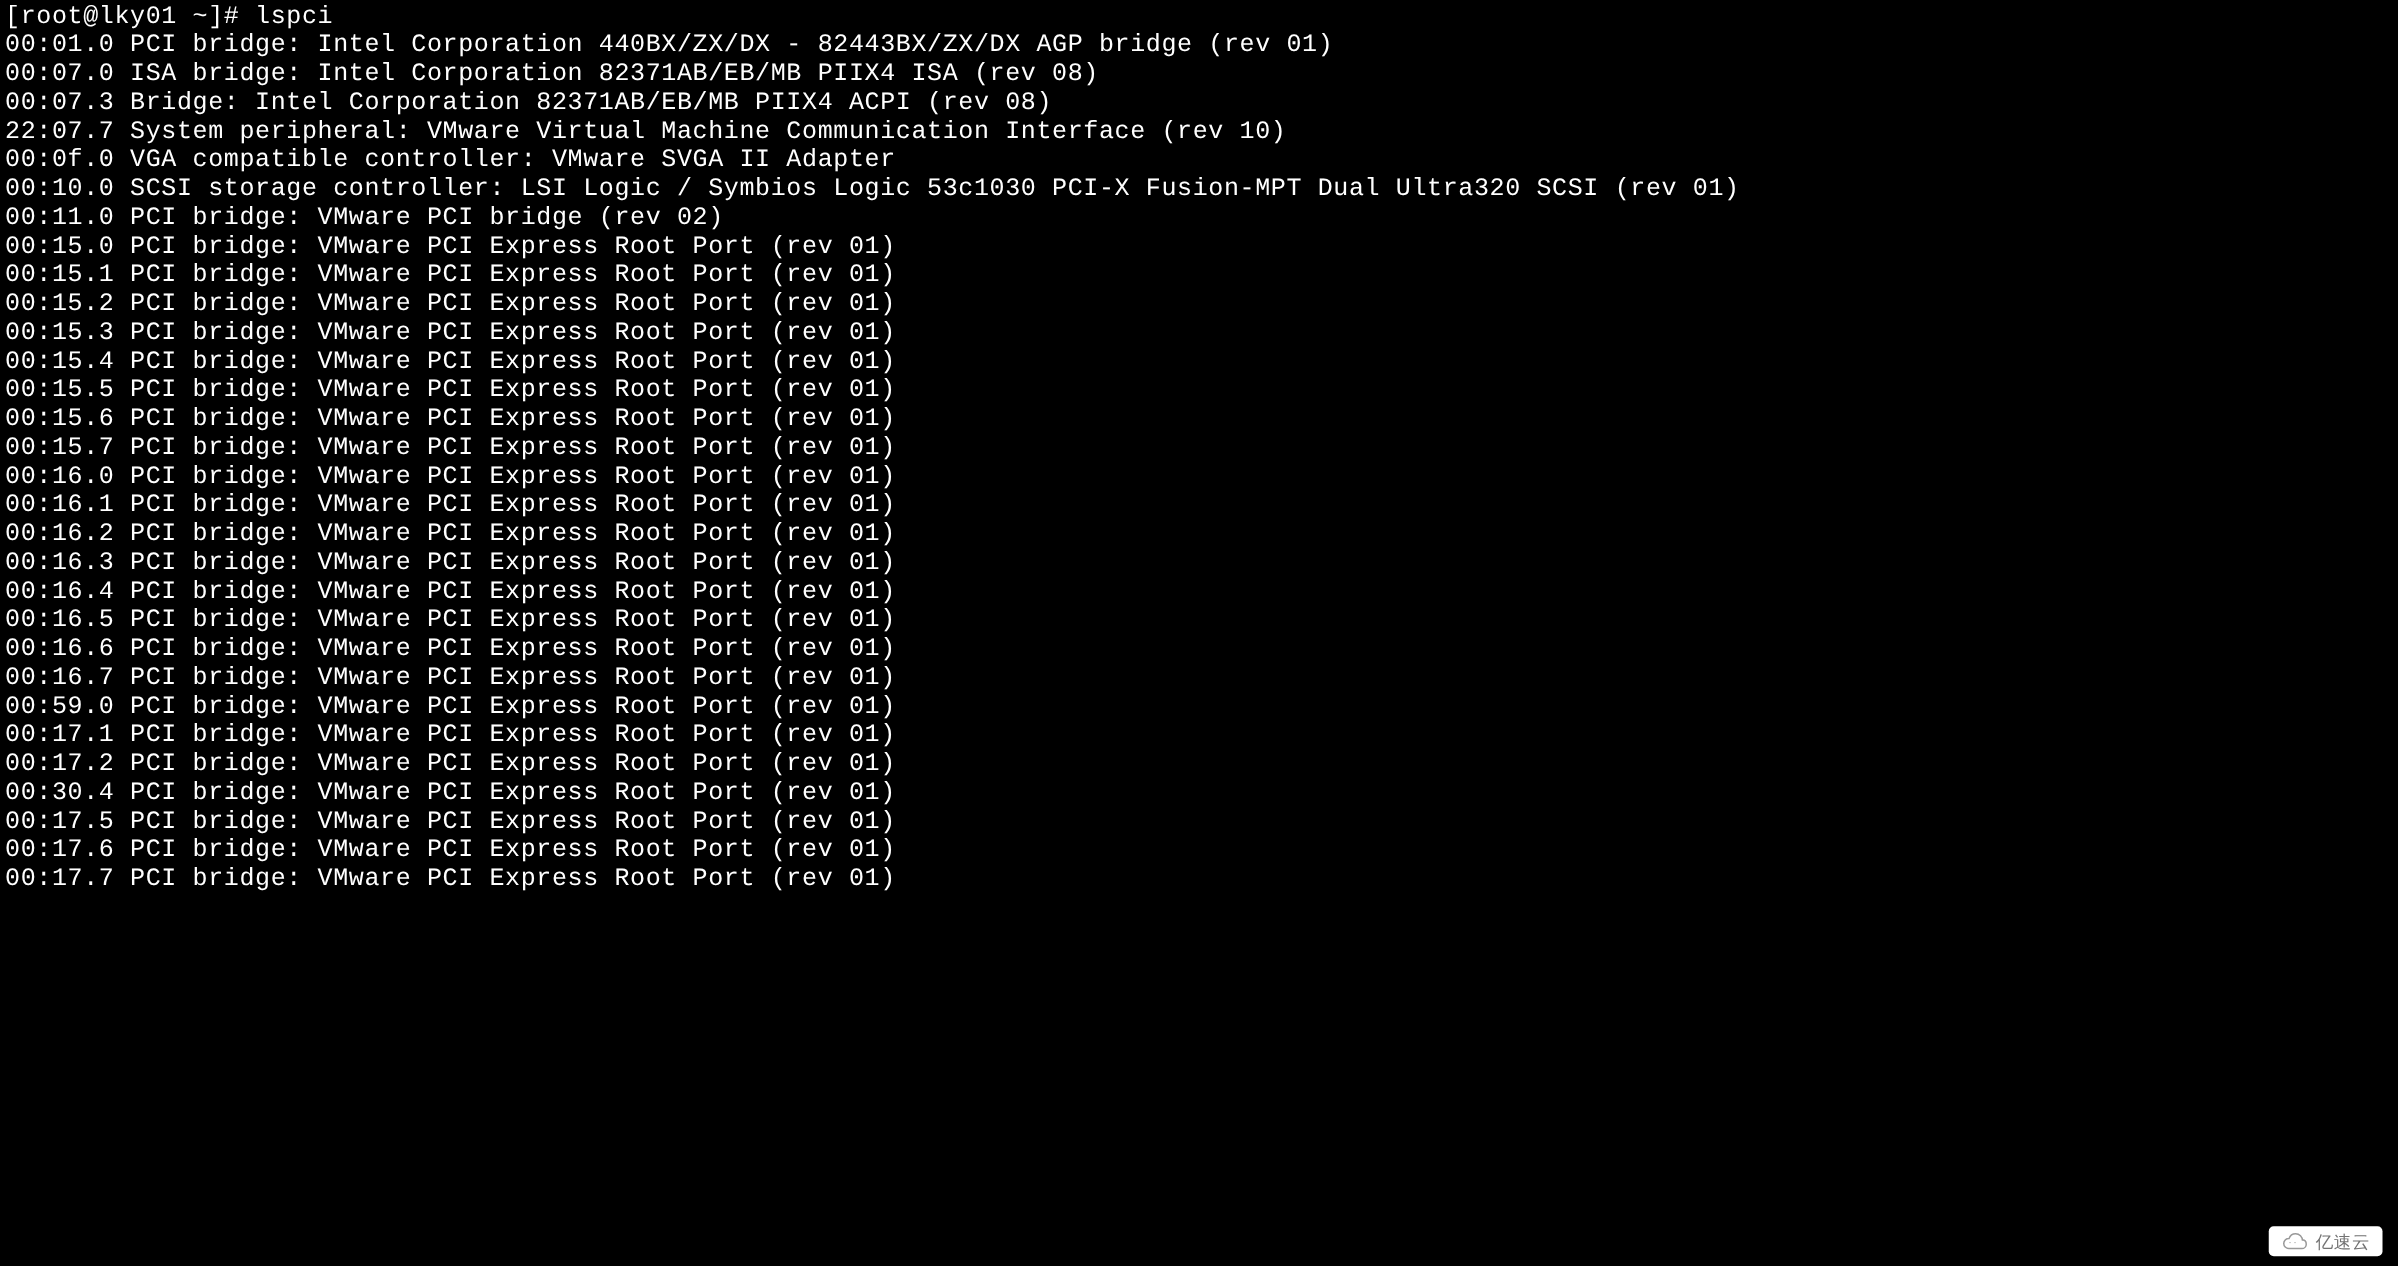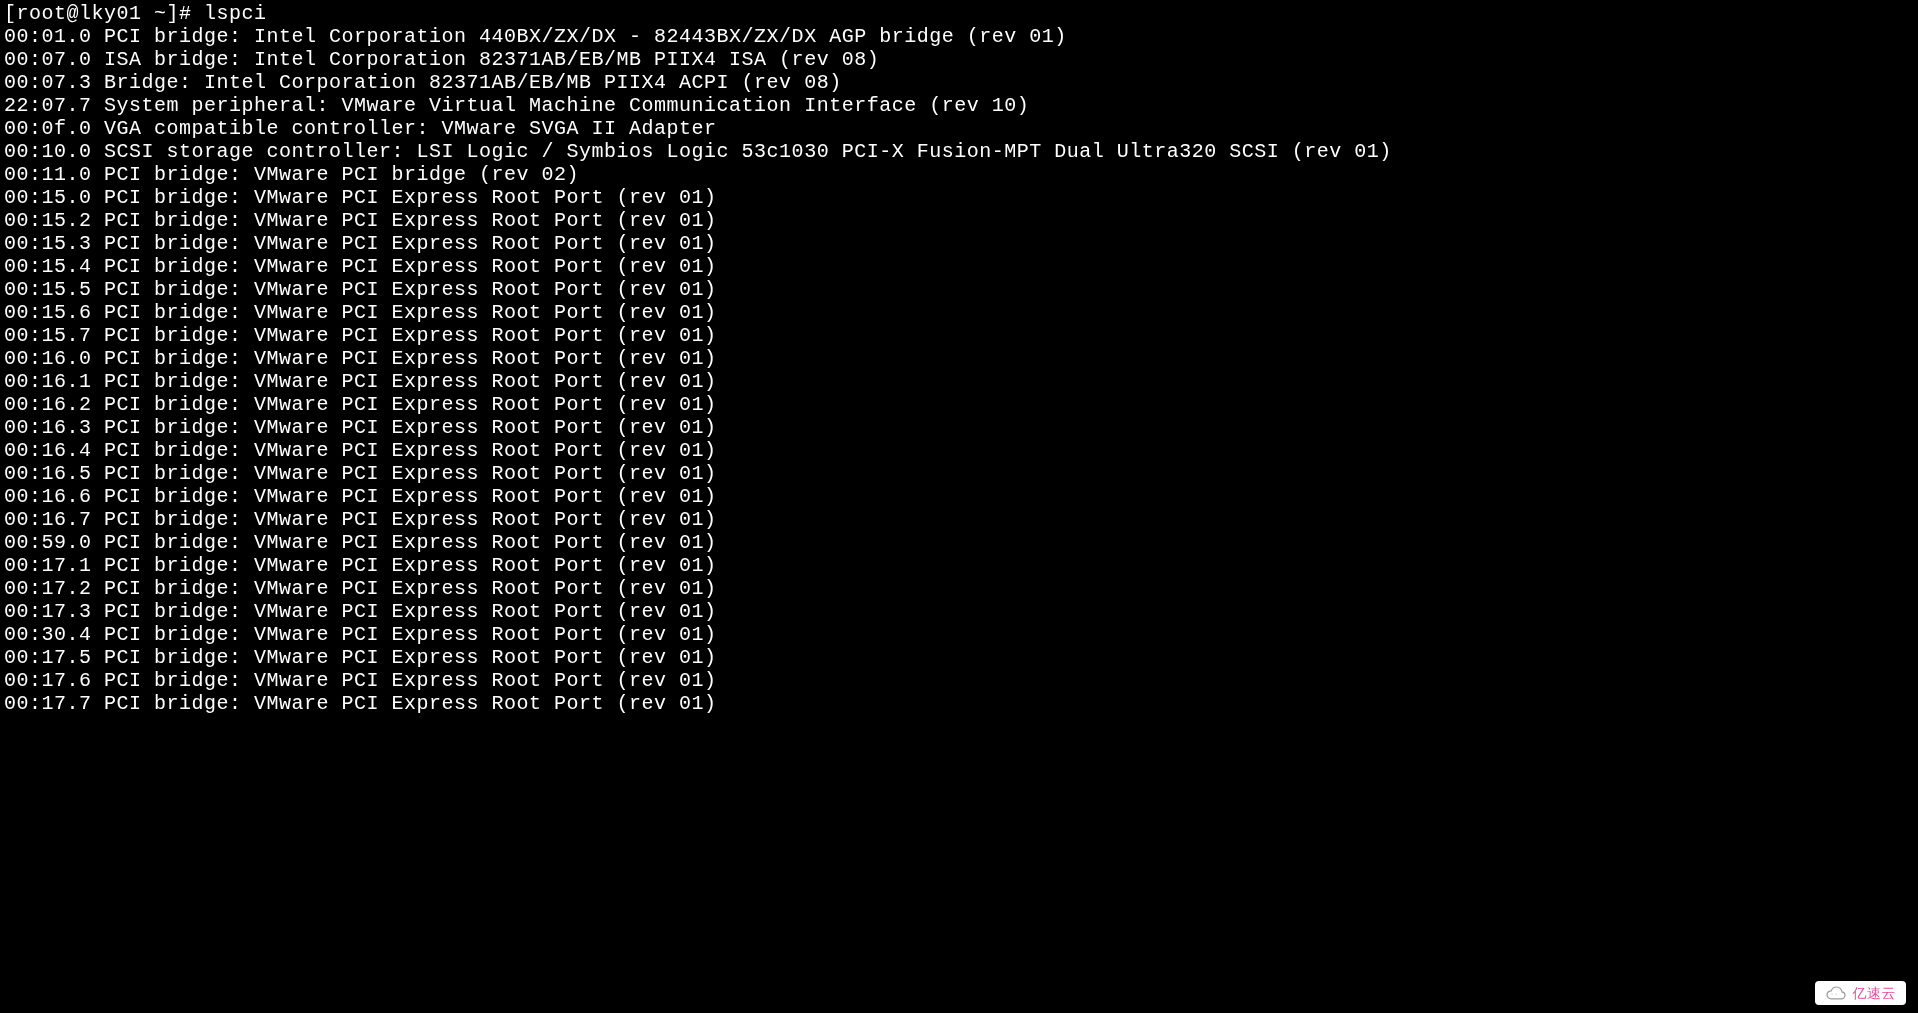--- a/index.html
+++ b/index.html
@@ -22,21 +22,21 @@
     }
     .terminal-line {
       white-space: pre;
       font-weight: normal;
     }
     .watermark {
       position: absolute;
       bottom: 8px;
       right: 12px;
       background: #ffffff;
-      color: #ec4899;
+      color: #737373;
       padding: 4px 10px;
       border-radius: 4px;
       font-size: 14px;
       font-family: Arial, sans-serif;
       display: flex;
       align-items: center;
       gap: 6px;
       box-shadow: 0 1px 3px rgba(0,0,0,0.2);
     }
     .watermark-icon {
@@ -51,38 +51,38 @@
   <div class="terminal-line">[root@lky01 ~]# lspci</div>
   <div id="output-lines">
       <div class="terminal-line">00:01.0 PCI bridge: Intel Corporation 440BX/ZX/DX - 82443BX/ZX/DX AGP bridge (rev 01)</div>
       <div class="terminal-line">00:07.0 ISA bridge: Intel Corporation 82371AB/EB/MB PIIX4 ISA (rev 08)</div>
       <div class="terminal-line">00:07.3 Bridge: Intel Corporation 82371AB/EB/MB PIIX4 ACPI (rev 08)</div>
       <div class="terminal-line">22:07.7 System peripheral: VMware Virtual Machine Communication Interface (rev 10)</div>
       <div class="terminal-line">00:0f.0 VGA compatible controller: VMware SVGA II Adapter</div>
       <div class="terminal-line">00:10.0 SCSI storage controller: LSI Logic / Symbios Logic 53c1030 PCI-X Fusion-MPT Dual Ultra320 SCSI (rev 01)</div>
       <div class="terminal-line">00:11.0 PCI bridge: VMware PCI bridge (rev 02)</div>
       <div class="terminal-line">00:15.0 PCI bridge: VMware PCI Express Root Port (rev 01)</div>
+      <div class="terminal-line">00:15.1 PCI bridge: VMware PCI Express Root Port (rev 01)</div>
       <div class="terminal-line">00:15.2 PCI bridge: VMware PCI Express Root Port (rev 01)</div>
       <div class="terminal-line">00:15.3 PCI bridge: VMware PCI Express Root Port (rev 01)</div>
       <div class="terminal-line">00:15.4 PCI bridge: VMware PCI Express Root Port (rev 01)</div>
       <div class="terminal-line">00:15.5 PCI bridge: VMware PCI Express Root Port (rev 01)</div>
       <div class="terminal-line">00:15.6 PCI bridge: VMware PCI Express Root Port (rev 01)</div>
       <div class="terminal-line">00:15.7 PCI bridge: VMware PCI Express Root Port (rev 01)</div>
       <div class="terminal-line">00:16.0 PCI bridge: VMware PCI Express Root Port (rev 01)</div>
       <div class="terminal-line">00:16.1 PCI bridge: VMware PCI Express Root Port (rev 01)</div>
       <div class="terminal-line">00:16.2 PCI bridge: VMware PCI Express Root Port (rev 01)</div>
       <div class="terminal-line">00:16.3 PCI bridge: VMware PCI Express Root Port (rev 01)</div>
       <div class="terminal-line">00:16.4 PCI bridge: VMware PCI Express Root Port (rev 01)</div>
       <div class="terminal-line">00:16.5 PCI bridge: VMware PCI Express Root Port (rev 01)</div>
       <div class="terminal-line">00:16.6 PCI bridge: VMware PCI Express Root Port (rev 01)</div>
       <div class="terminal-line">00:16.7 PCI bridge: VMware PCI Express Root Port (rev 01)</div>
       <div class="terminal-line">00:59.0 PCI bridge: VMware PCI Express Root Port (rev 01)</div>
       <div class="terminal-line">00:17.1 PCI bridge: VMware PCI Express Root Port (rev 01)</div>
       <div class="terminal-line">00:17.2 PCI bridge: VMware PCI Express Root Port (rev 01)</div>
-      <div class="terminal-line">00:17.3 PCI bridge: VMware PCI Express Root Port (rev 01)</div>
       <div class="terminal-line">00:30.4 PCI bridge: VMware PCI Express Root Port (rev 01)</div>
       <div class="terminal-line">00:17.5 PCI bridge: VMware PCI Express Root Port (rev 01)</div>
       <div class="terminal-line">00:17.6 PCI bridge: VMware PCI Express Root Port (rev 01)</div>
       <div class="terminal-line">00:17.7 PCI bridge: VMware PCI Express Root Port (rev 01)</div>
     </div>
 </div>
 
 <div class="watermark">
   <span class="watermark-icon">
     <svg width="22" height="14" viewBox="0 0 22 14" fill="none">

